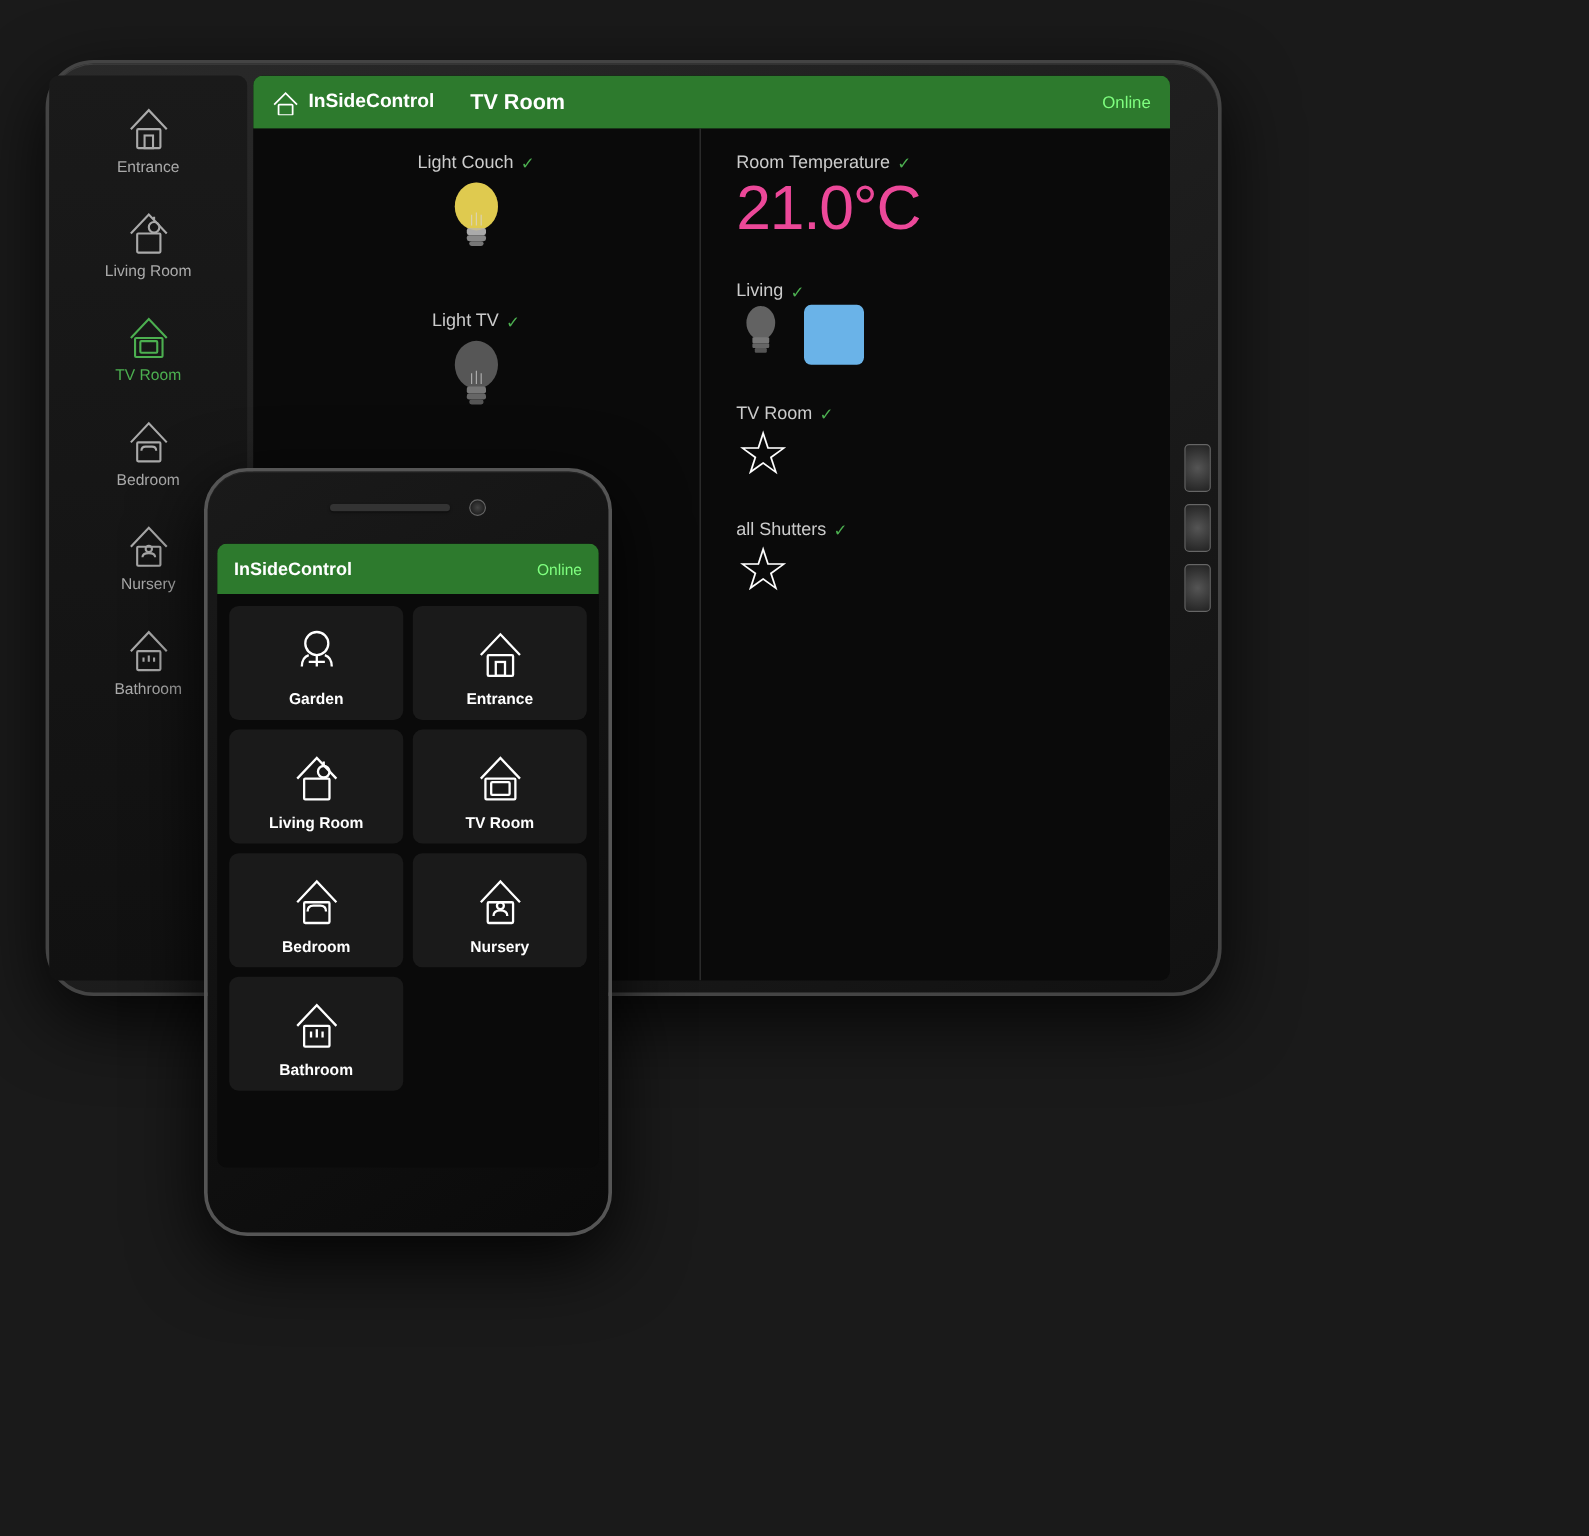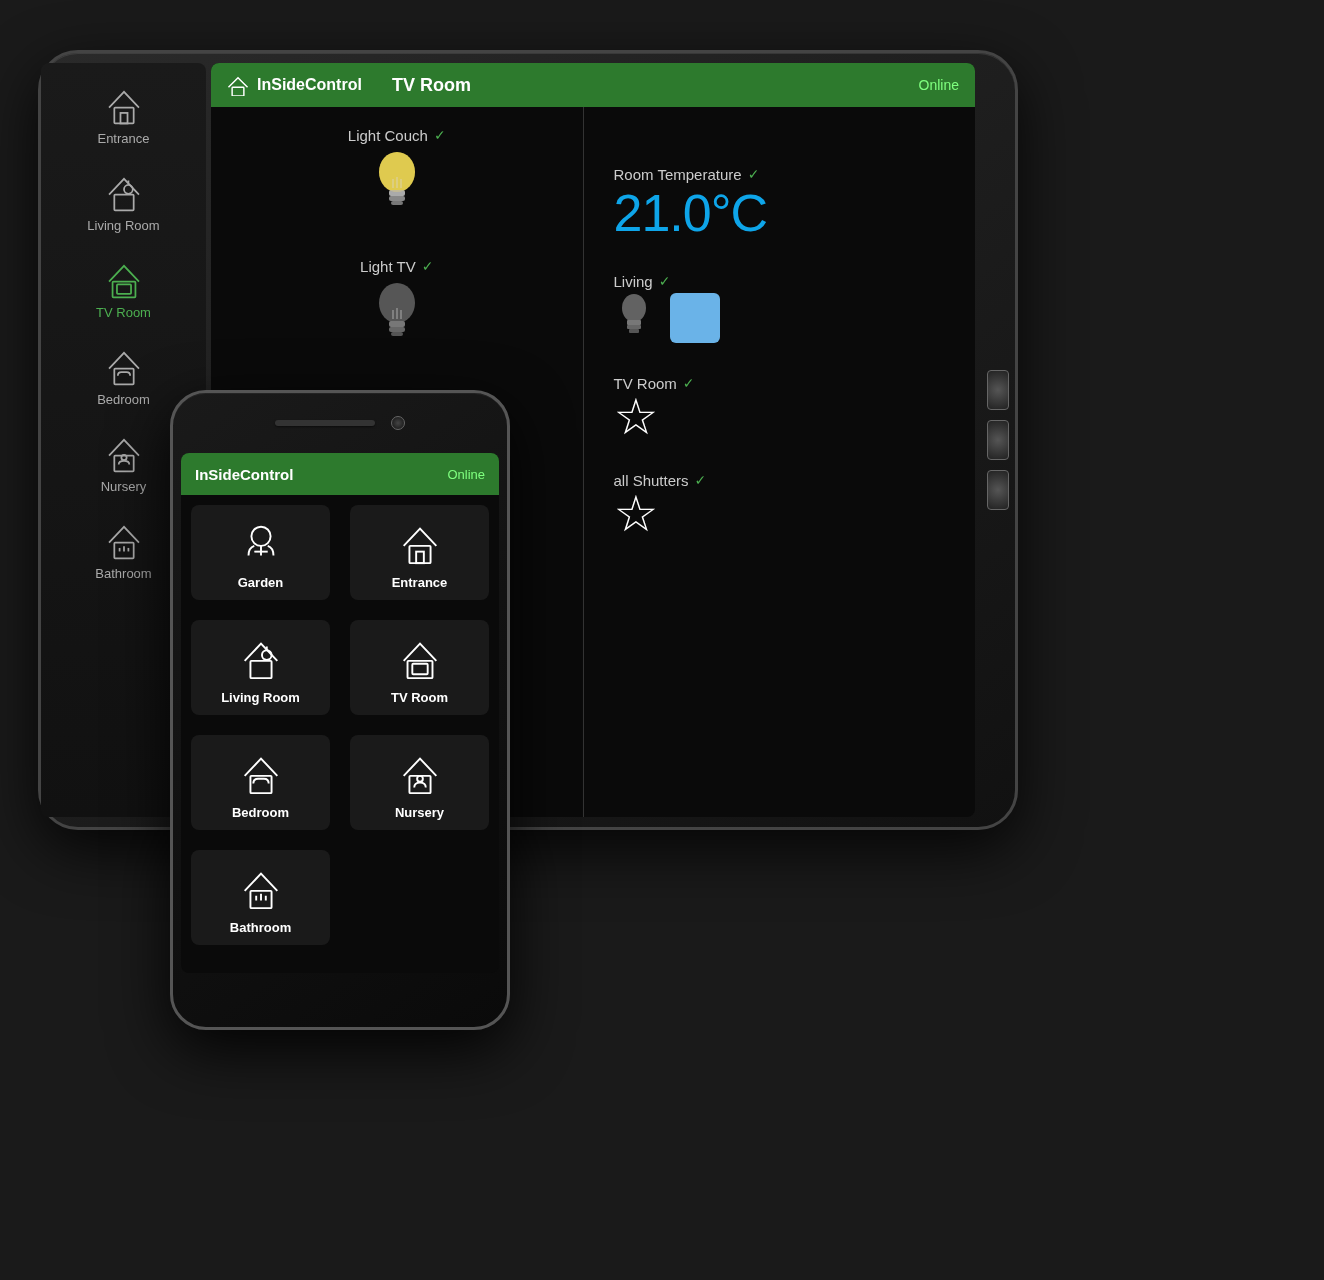--- a/index.html
+++ b/index.html
@@ -75,36 +75,35 @@
       flex-direction: column;
       align-items: center;
       gap: 30px;
     }
     .tablet-right {
       flex: 1;
       padding: 20px 30px;
       display: flex;
       flex-direction: column;
       gap: 30px;
-      margin-top: 39px;
     }
     .widget-label {
       color: #ccc;
       font-size: 15px;
       display: flex;
-      align-items: flex-start;
+      align-items: flex-end;
       gap: 6px;
     }
     .check-icon { color: #4CAF50; font-size: 14px; }
     .light-bulb {
       width: 60px;
       height: 80px;
     }
     .temp-value {
-      color: #0ea5e9;
+      color: #ec4899;
       font-size: 52px;
       font-weight: 300;
       letter-spacing: -1px;
     }
     .light-controls {
       display: flex;
       align-items: center;
       gap: 16px;
     }
     .light-toggle {
@@ -228,21 +227,21 @@
     }
     .phone-header .status {
       margin-left: auto;
       color: #7fff7f;
       font-size: 13px;
     }
     .phone-grid {
       padding: 10px;
       display: grid;
       grid-template-columns: 1fr 1fr;
-      gap: 20px;
+      gap: 8px;
     }
     .phone-item {
       background: #1a1a1a;
       border-radius: 8px;
       padding: 14px 10px 10px;
       display: flex;
       flex-direction: column;
       align-items: center;
       gap: 8px;
       cursor: pointer;

